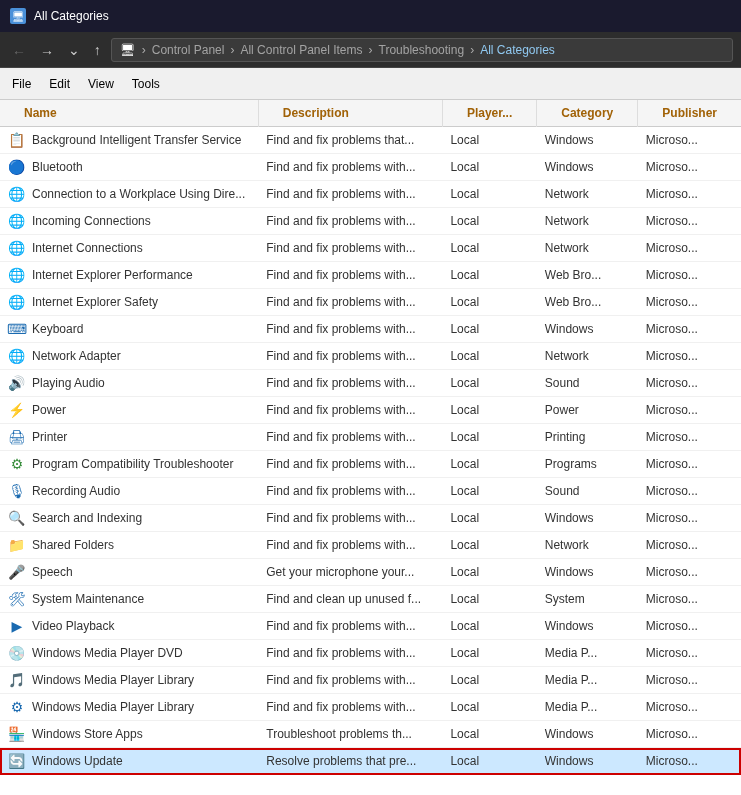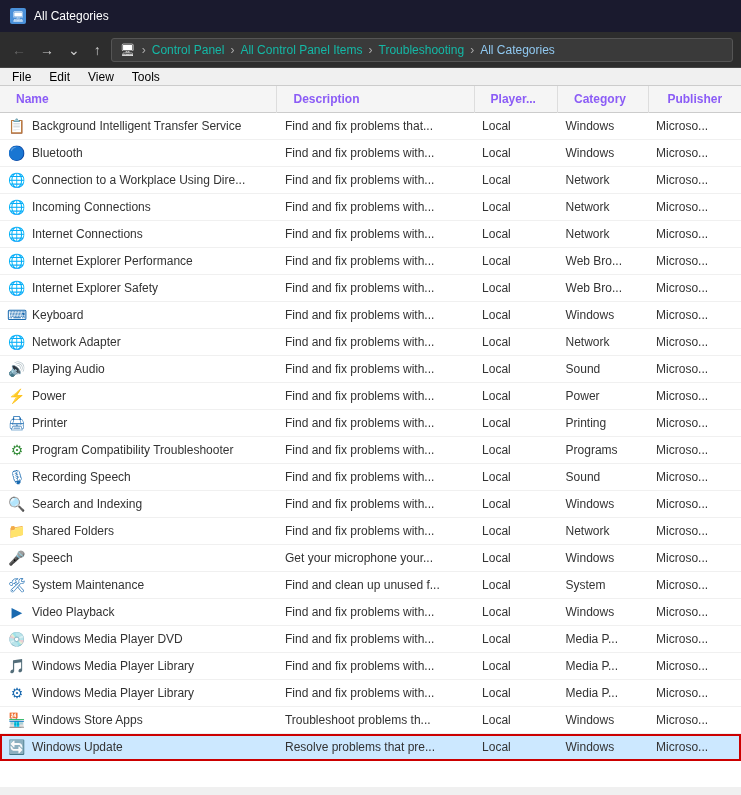--- a/index.html
+++ b/index.html
@@ -63,31 +63,31 @@
       border-radius: 3px;
       flex: 1;
       padding: 3px 8px;
       color: white;
       font-size: 12px;
       display: flex;
       align-items: center;
       gap: 4px;
     }
     .path-separator { color: #aaa; margin: 0 2px; }
-    .path-item { color: #14b8a6; }
+    .path-item { color: #a3a3a3; }
     .path-item.active { color: #90c8f0; }
 
     
     .menu-bar {
       background: #f0f0f0;
       padding: 2px 4px;
       display: flex;
       gap: 2px;
       border-bottom: 1px solid #ccc;
-      height: 18px;
+      height: 32px;
       align-items: center;
     }
     .menu-item {
       padding: 3px 8px;
       cursor: pointer;
       border-radius: 2px;
       font-size: 12px;
     }
 
     
@@ -111,24 +111,24 @@
     .data-table {
       width: 100%;
       border-collapse: collapse;
     }
     .data-table thead tr {
       background: #f5f5f5;
       border-bottom: 1px solid #ccc;
     }
     .data-table thead th {
       text-align: left;
-      padding: 6px 16px;
+      padding: 6px 24px;
       font-weight: 600;
       font-size: 12px;
-      color: #8b5cf6;
+      color: #a16207;
       border-right: 1px solid #ddd;
       cursor: pointer;
     }
     .data-table thead th:last-child { border-right: none; text-align: center; }
     .data-table tbody tr {
       border-bottom: 1px solid #f0f0f0;
     }
     .data-table tbody td {
       padding: 4px 8px;
       font-size: 12px;
@@ -366,21 +366,21 @@
           </td>
           <td class="col-desc">Find and fix problems with...</td>
           <td class="col-loc">Local</td>
           <td class="col-cat">Programs</td>
           <td class="col-pub">Microso...</td>
         </tr>
         <tr>
           <td class="col-name">
             <div class="item-cell">
               <span class="item-icon icon-blue">🎙</span>
-              <span>Recording Speech</span>
+              <span>Recording Audio</span>
             </div>
           </td>
           <td class="col-desc">Find and fix problems with...</td>
           <td class="col-loc">Local</td>
           <td class="col-cat">Sound</td>
           <td class="col-pub">Microso...</td>
         </tr>
         <tr>
           <td class="col-name">
             <div class="item-cell">

